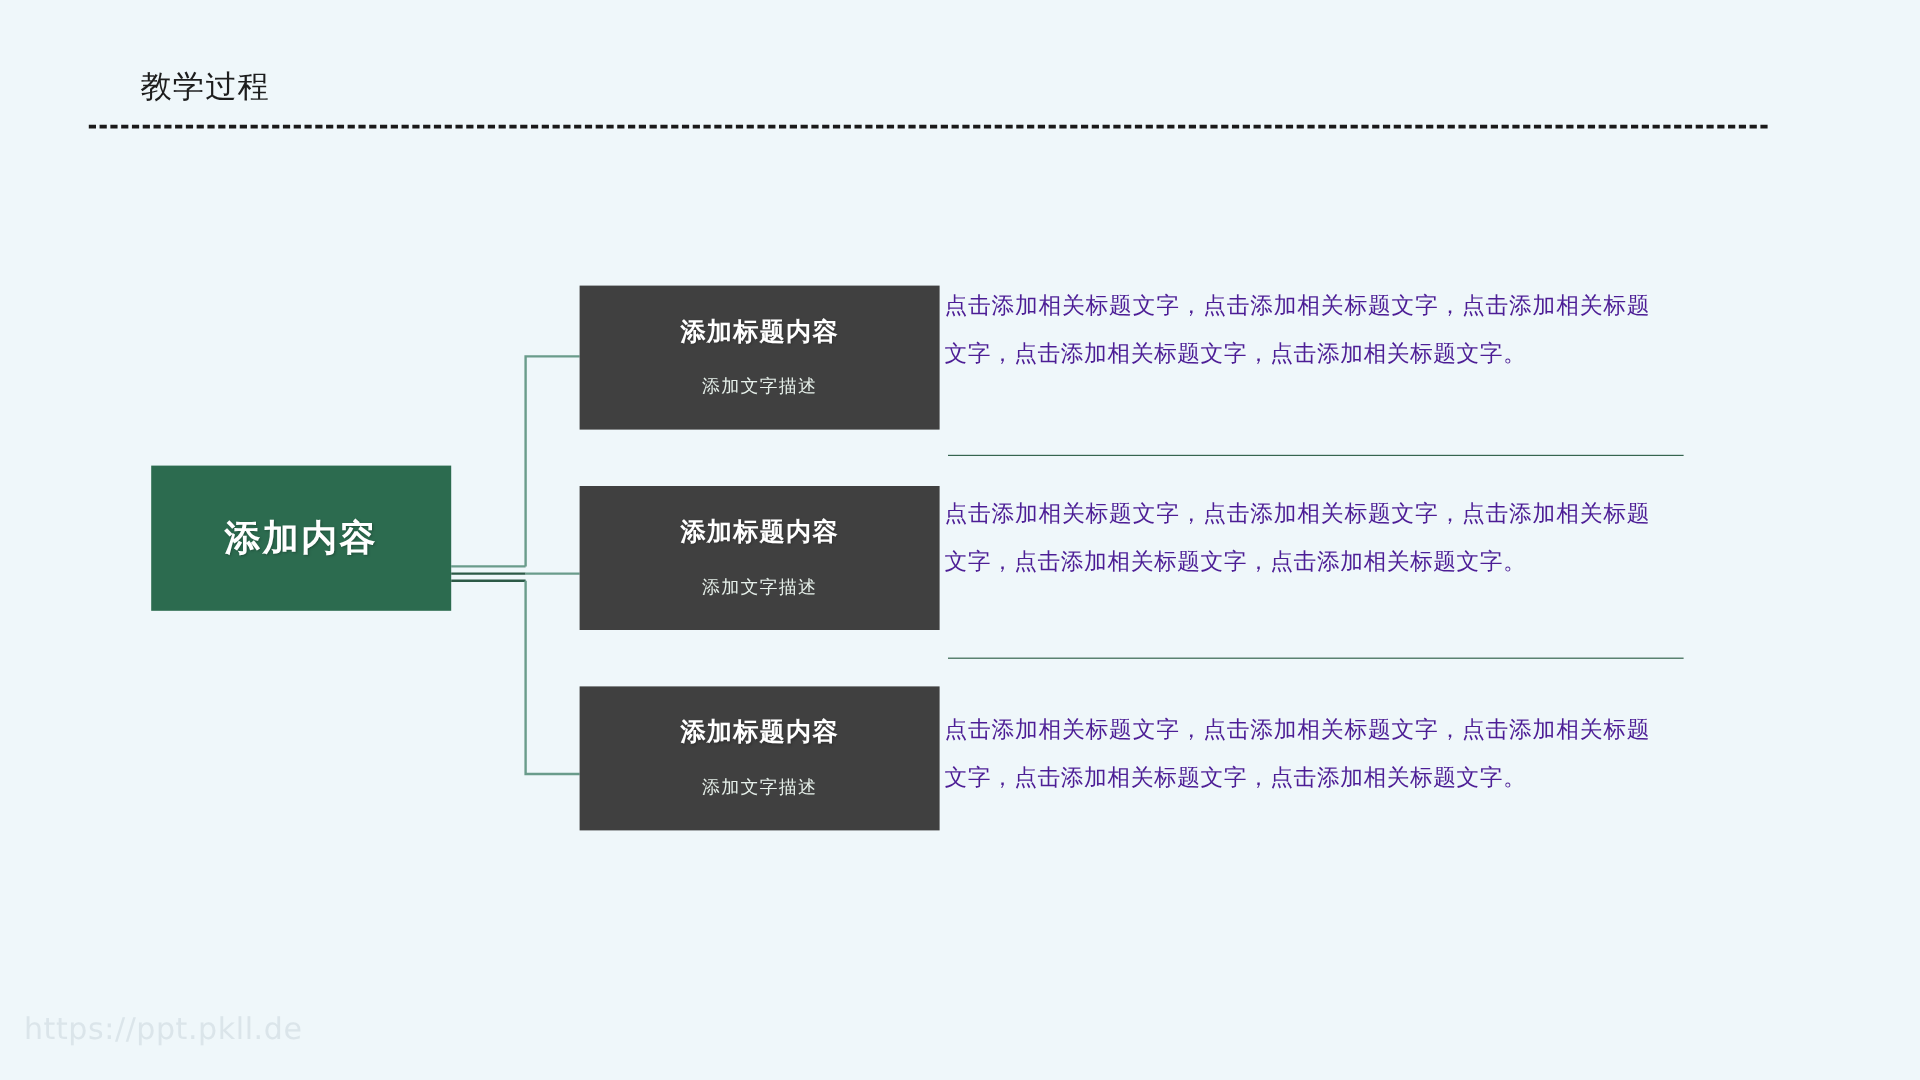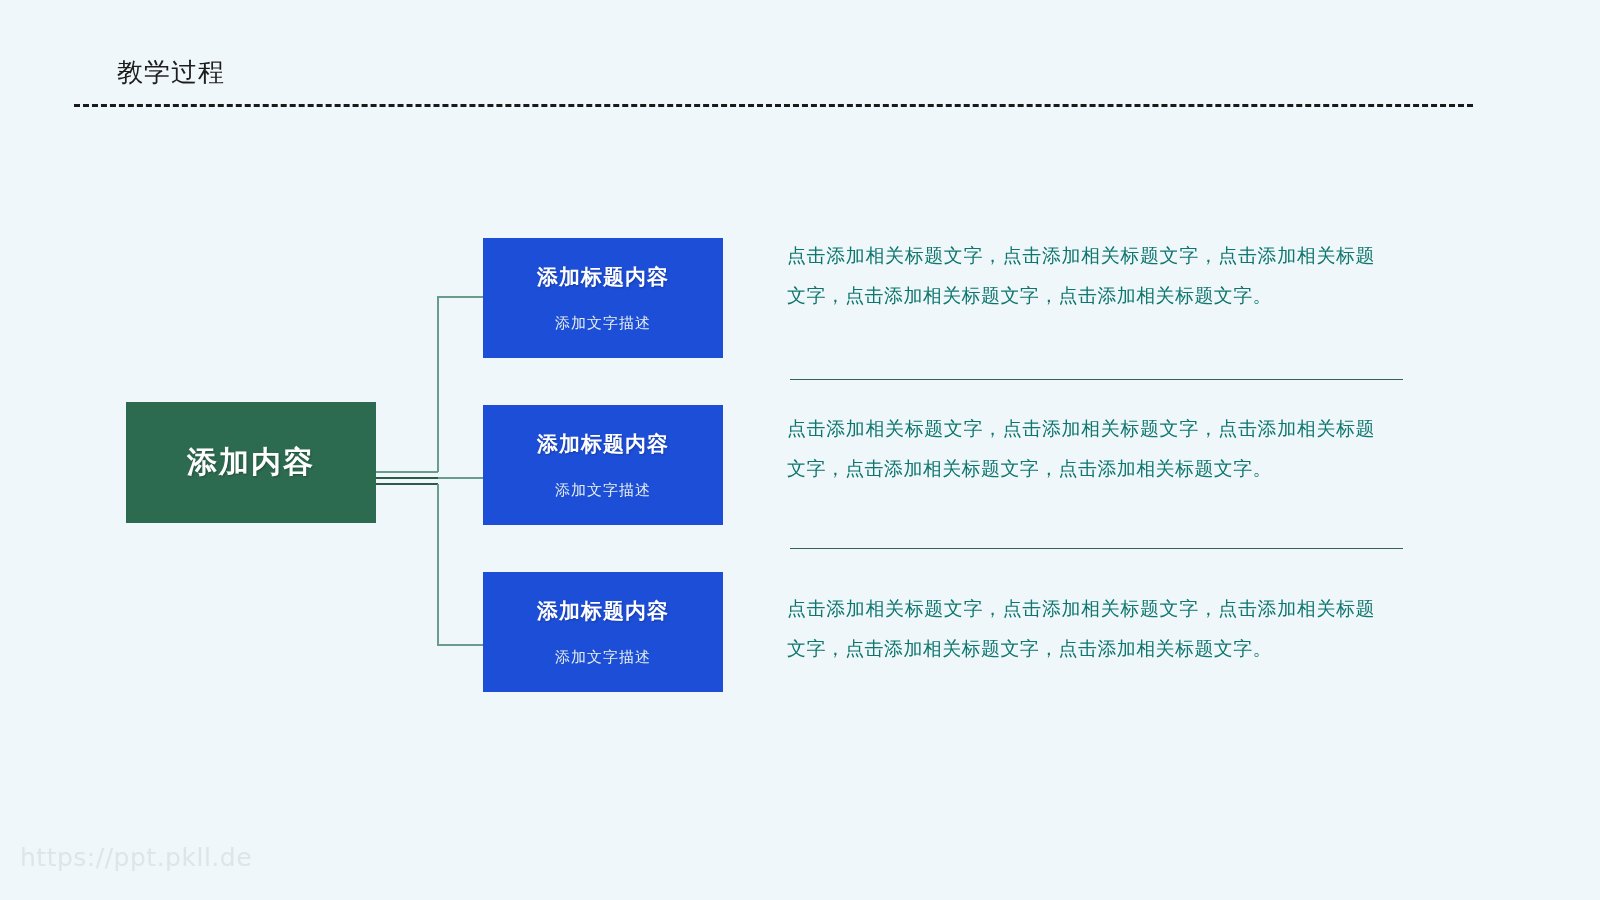--- a/index.html
+++ b/index.html
@@ -56,43 +56,43 @@
     top: 0;
     width: 1600px;
     height: 900px;
     pointer-events: none;
   }
 
   
   #root-node {
     position: absolute;
     left: 126px;
-    top: 402px;
+    top: 388px;
     width: 250px;
     height: 121px;
     background: #2c6b4f;
     display: flex;
     align-items: center;
     justify-content: center;
   }
   #root-node .root-label {
     color: #ffffff;
     font-size: 30px;
     font-weight: 700;
     letter-spacing: 2px;
     text-shadow: 1px 1px 2px rgba(0,0,0,0.25);
   }
 
   
   .branch-node {
     position: absolute;
     left: 483px;
-    width: 240px;
+    width: 300px;
     height: 120px;
-    background: #1d4ed8;
+    background: #404040;
     display: flex;
     flex-direction: column;
     align-items: center;
     justify-content: center;
   }
   .branch-node .branch-title {
     color: #ffffff;
     font-size: 21px;
     font-weight: 700;
     letter-spacing: 1px;
@@ -111,21 +111,21 @@
   #branch-node-1 { top: 405px; }
   #branch-node-2 { top: 572px; }
 
   
   .desc-block {
     position: absolute;
     left: 787px;
     width: 588px;
     font-size: 19px;
     line-height: 40px;
-    color: #0f766e;
+    color: #4c1d95;
     letter-spacing: 0.4px;
     text-align: justify;
   }
   #desc-block-0 { top: 236px; }
   #desc-block-1 { top: 409px; }
   #desc-block-2 { top: 589px; }
 
   .desc-divider {
     position: absolute;
     left: 790px;

